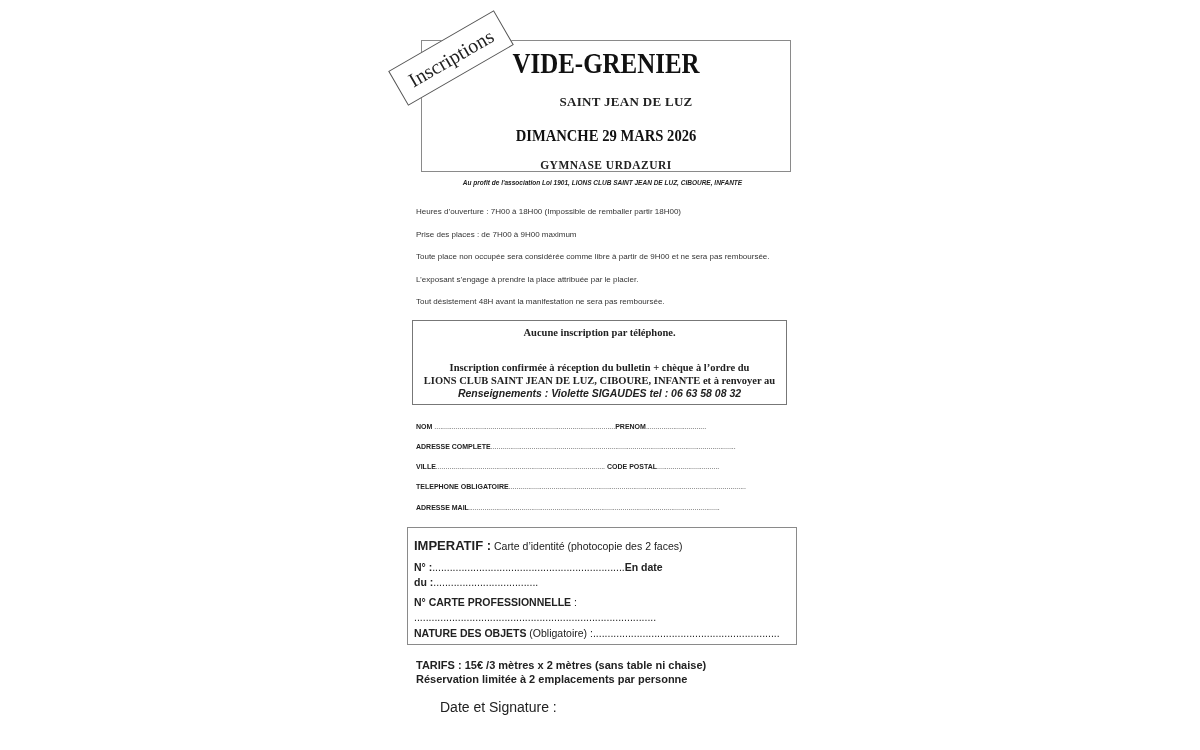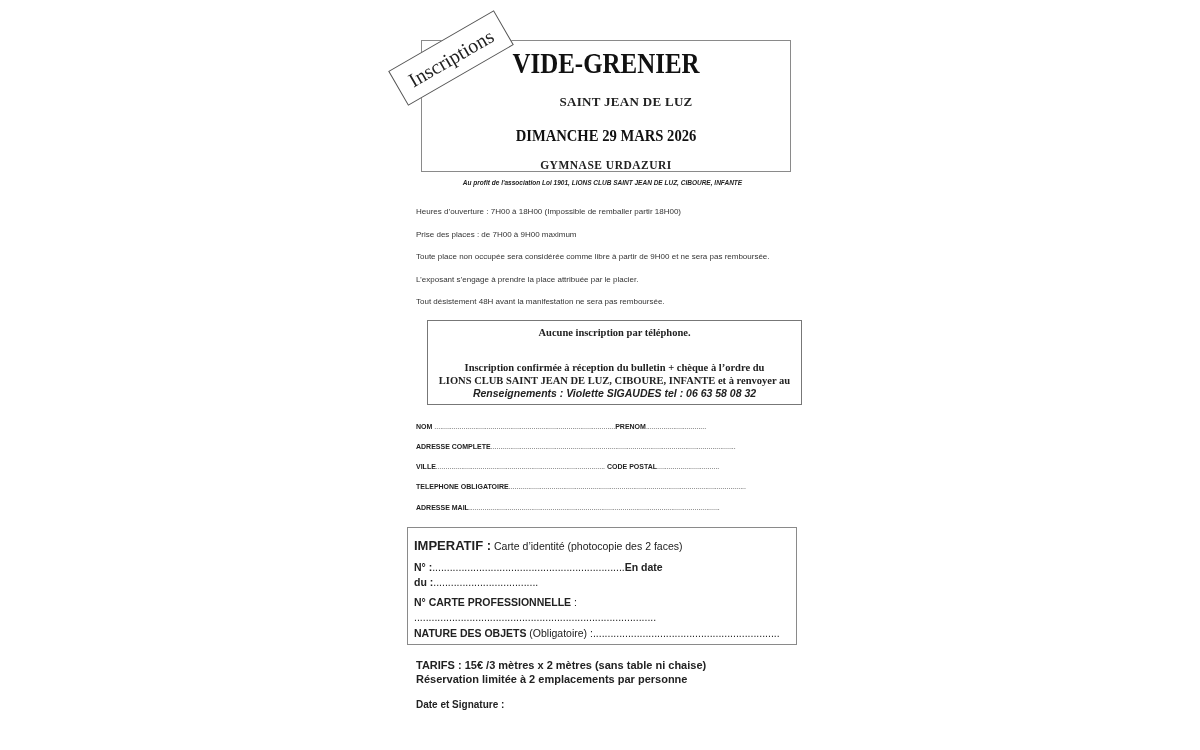--- a/index.html
+++ b/index.html
@@ -6,32 +6,32 @@
   body { width:1200px; height:750px; position:relative; overflow:hidden; font-family:"Liberation Sans", sans-serif; color:#111; }
   .abs { position:absolute; }
   .header-box { left:421px; top:40px; width:370px; height:132px; border:1px solid #8a8a8a; box-sizing:border-box; }
   .title { left:421px; top:47px; width:370px; text-align:center; font-family:"Liberation Serif", serif; font-weight:bold; font-size:29px; letter-spacing:0px; transform:scaleX(0.86); transform-origin:center; color:#111; }
   .city { left:421px; top:94px; width:370px; text-align:center; font-family:"Liberation Serif", serif; font-weight:bold; font-size:13px; color:#222; letter-spacing:0.3px;margin-left:20px; }
   .date { left:421px; top:126px; width:370px; text-align:center; font-family:"Liberation Serif", serif; font-weight:bold; font-size:17px; transform:scaleX(0.86); color:#111; }
   .venue { left:421px; top:159px; width:370px; text-align:center; font-family:"Liberation Serif", serif; font-weight:bold; font-size:11.5px; color:#222; letter-spacing:0.5px; }
   .stamp { left:391px; top:35px; width:122px; height:40px; border:1px solid #555; background:#fff; transform:rotate(-30deg); transform-origin:center; display:flex; align-items:center; justify-content:center; font-family:"Liberation Serif", serif; font-size:20px; color:#222; box-sizing:border-box; left:390px; top:38px; }
   .assoc { left:400px; top:179px; width:405px; text-align:center; font-size:6.5px; font-style:italic; font-weight:bold; color:#222; }
   .rule { left:416px; font-size:8px; color:#333; white-space:nowrap; }
-  .info-box { left:427px; top:320px; width:375px; height:85px; border:1px solid #777; box-sizing:border-box; overflow:hidden; }
+  .info-box { left:412px; top:320px; width:375px; height:85px; border:1px solid #777; box-sizing:border-box; overflow:hidden; }
   .info-line { width:100%; text-align:center; font-family:"Liberation Serif", serif; font-weight:bold; font-size:10.5px; color:#222; white-space:nowrap; line-height:13px; }
   .info-addr { font-family:"Liberation Sans", sans-serif; font-size:10.5px; }
   .info-phone { font-family:"Liberation Sans", sans-serif; font-style:italic; font-size:10.5px; }
   .field { left:416px; font-size:7px; font-weight:bold; color:#222; white-space:nowrap; }
   .dots { font-weight:normal; letter-spacing:0px; color:#333; }
   .id-box { left:407px; top:527px; width:390px; height:118px; border:1px solid #8a8a8a; box-sizing:border-box; }
   .id-line { left:414px; font-size:10.5px; font-weight:bold; color:#222; white-space:nowrap; }
   .id-big { font-size:13px; font-weight:bold; }
   .id-normal { font-weight:normal; }
   .tarif { left:416px; font-size:11px; font-weight:bold; color:#222; white-space:nowrap; }
-  .sig { left:416px; top:699px; font-size:10px; font-weight:bold; color:#222; }
+  .sig { left:440px; top:699px; font-size:14px; font-weight:normal; color:#222; }
 </style>
 </head>
 <body>
 
 <div class="abs header-box"></div>
 <div class="abs title">VIDE-GRENIER</div>
 <div class="abs city">SAINT JEAN DE LUZ</div>
 <div class="abs date">DIMANCHE 29 MARS 2026</div>
 <div class="abs venue">GYMNASE URDAZURI</div>
 

